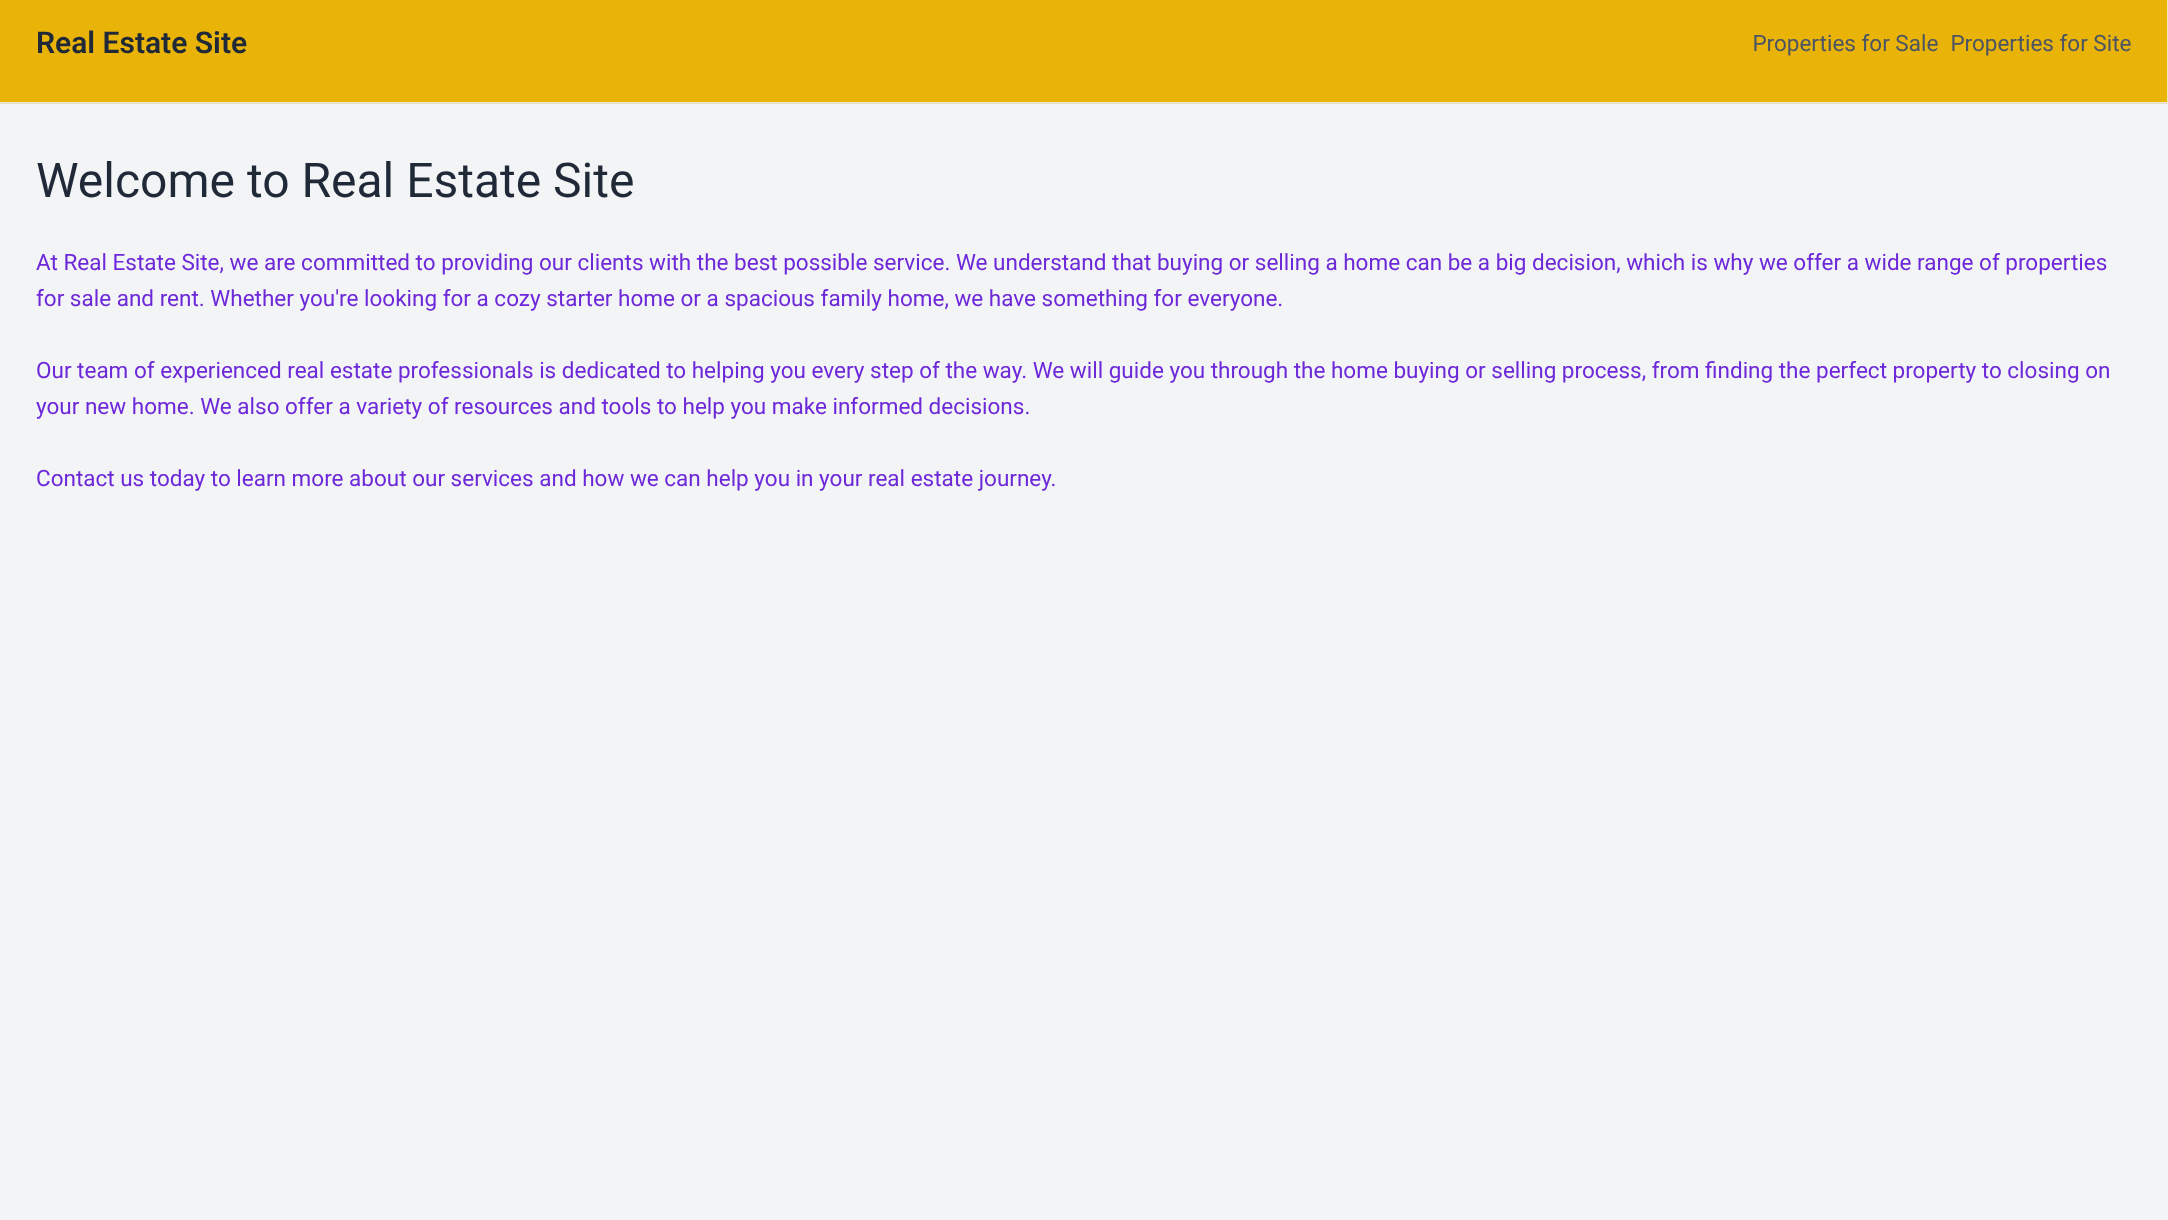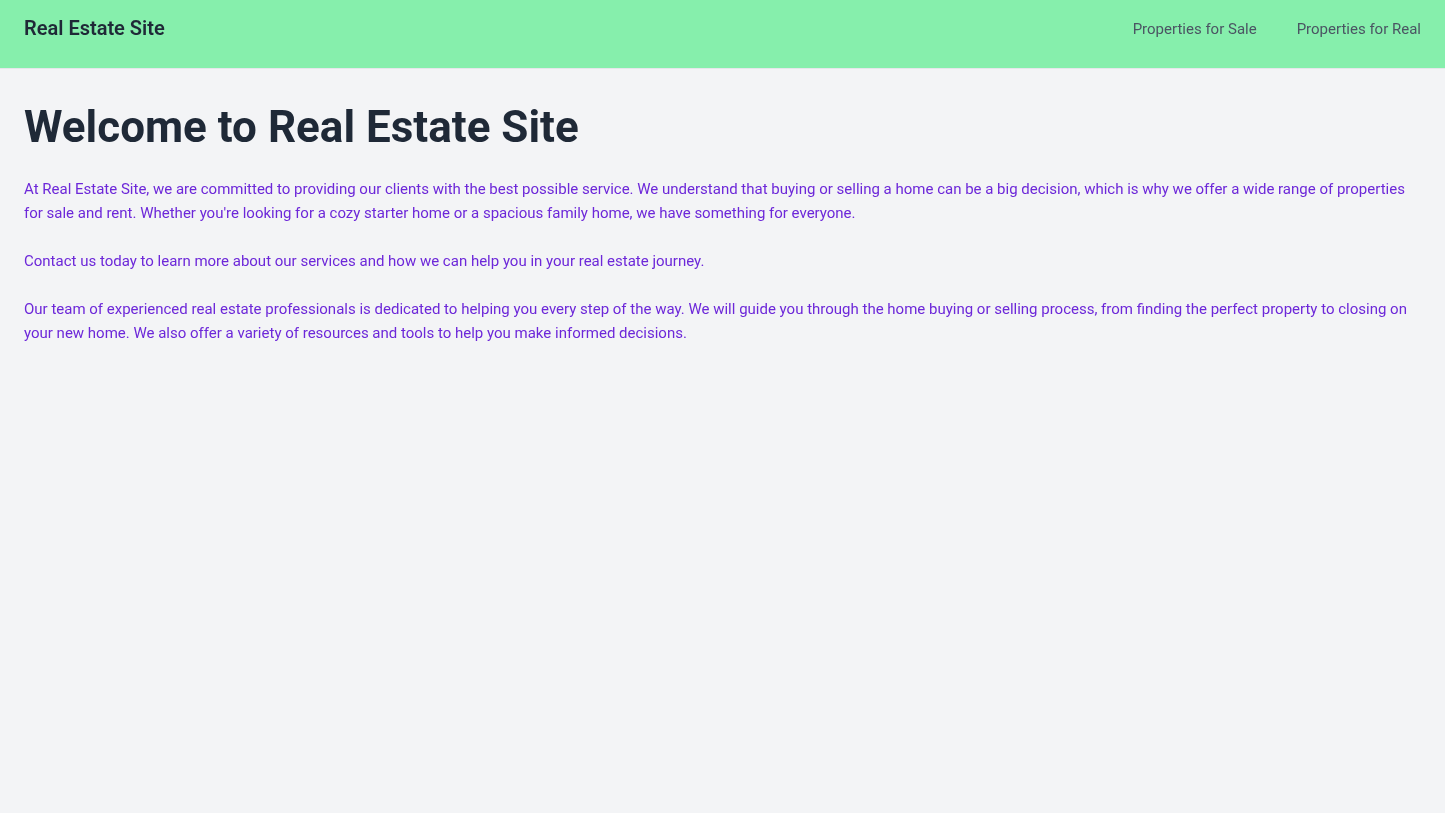--- a/index.html
+++ b/index.html
@@ -8,42 +8,42 @@
       padding: 0;
     }
 
     body {
       font-family: -apple-system, BlinkMacSystemFont, 'Segoe UI', Roboto, Helvetica, Arial, sans-serif;
       background-color: #f3f4f6;
       color: #4b5563;
     }
 
     header {
-      background-color: #86efac;
+      background-color: #eab308;
       padding: 16px 24px;
       border-bottom: 1px solid #e5e7eb;
     }
 
     .header-top {
       display: flex;
       justify-content: space-between;
       align-items: center;
       margin-bottom: 12px;
     }
 
     .site-logo {
       font-size: 20px;
       font-weight: 600;
       color: #1f2937;
       text-decoration: none;
     }
 
     .nav-links {
       display: flex;
-      gap: 40px;
+      gap: 8px;
       list-style: none;
     }
 
     .nav-links a {
       text-decoration: none;
       color: #4b5563;
       font-size: 15px;
     }
 
     .search-bar {
@@ -55,22 +55,22 @@
       color: #9ca3af;
       outline: none;
       margin-bottom: 8px;
     }
 
     main {
       padding: 32px 24px;
     }
 
     .page-title {
-      font-size: 44px;
-      font-weight: 700;
+      font-size: 32px;
+      font-weight: 400;
       color: #1f2937;
       margin-bottom: 24px;
     }
 
     .content-paragraph {
       font-size: 15px;
       line-height: 1.6;
       color: #6d28d9;
       margin-bottom: 24px;
     }
@@ -80,25 +80,25 @@
 
 <header>
   <div class="header-top">
     <a class="site-logo" href="#">Real Estate Site</a>
     <nav>
       <ul class="nav-links">
         <li>
           <a href="#">Properties for Sale</a>
         </li>
         <li>
-          <a href="#">Properties for Real</a>
+          <a href="#">Properties for Site</a>
         </li>
       </ul>
     </nav>
   </div>
 </header>
 
 <main>
   <h1 class="page-title">Welcome to Real Estate Site</h1>
   <p class="content-paragraph">At Real Estate Site, we are committed to providing our clients with the best possible service. We understand that buying or selling a home can be a big decision, which is why we offer a wide range of properties for sale and rent. Whether you're looking for a cozy starter home or a spacious family home, we have something for everyone.</p>
+  <p class="content-paragraph">Our team of experienced real estate professionals is dedicated to helping you every step of the way. We will guide you through the home buying or selling process, from finding the perfect property to closing on your new home. We also offer a variety of resources and tools to help you make informed decisions.</p>
   <p class="content-paragraph">Contact us today to learn more about our services and how we can help you in your real estate journey.</p>
-  <p class="content-paragraph">Our team of experienced real estate professionals is dedicated to helping you every step of the way. We will guide you through the home buying or selling process, from finding the perfect property to closing on your new home. We also offer a variety of resources and tools to help you make informed decisions.</p>
 </main>
 
 </body></html>

